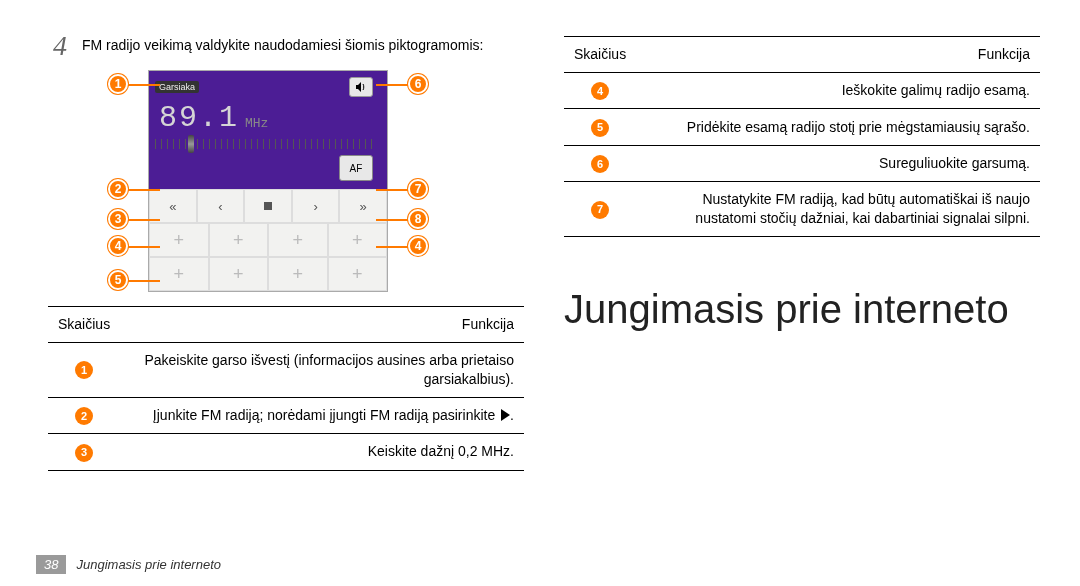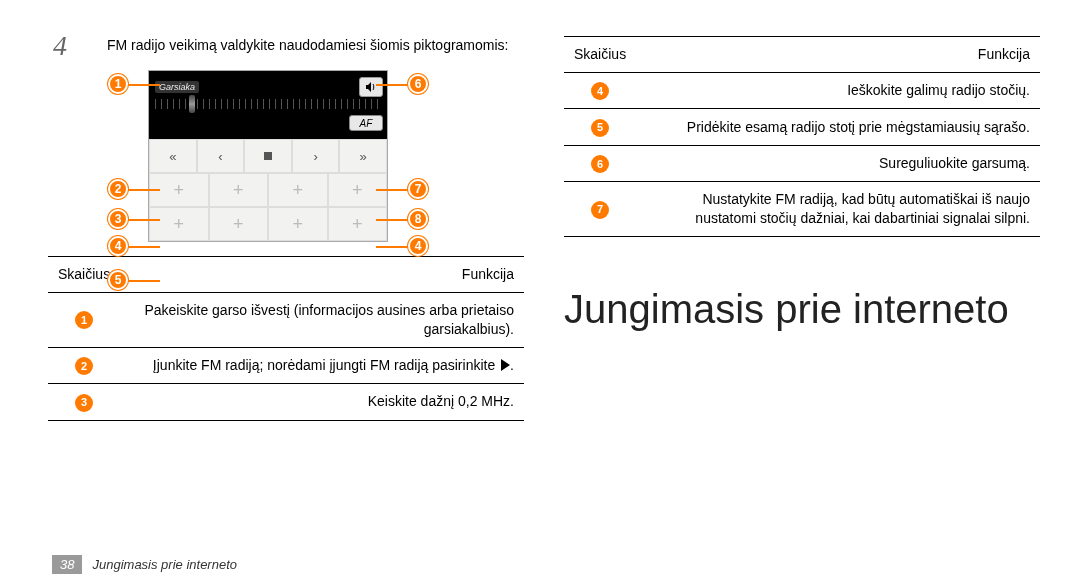--- a/index.html
+++ b/index.html
@@ -21,40 +21,39 @@
   .step-row { display: flex; align-items: flex-start; gap: 10px; margin-bottom: 10px; }
   .step-num {
     font-family: Georgia, "Times New Roman", serif;
     font-style: italic;
     font-size: 28px;
     color: #666;
     line-height: 1;
     width: 24px;
     text-align: center;
   }
-  .step-text { padding-top: 4px; line-height: 1.35; margin-left: 25px; }
+  .step-text { padding-top: 4px; line-height: 1.35; }
 
   
   .radio-wrap {
     position: relative;
     width: 320px;
     margin: 6px 0 14px 60px;
   }
   .radio {
     width: 240px;
     margin: 0 auto;
     border: 1px solid #aaa;
     background: #f7f7f5;
     overflow: hidden;
   }
   .radio-top {
-    background: #000000;
+    background: #4c1d95;
     color: #eee;
-    padding: 6px 4px 8px 6px;
-    font-style: italic;
+    padding: 6px 14px 8px 6px;
   }
   .radio-head {
     display: flex;
     align-items: center;
     justify-content: space-between;
     font-size: 10px;
   }
   .radio-head .btn {
     width: 24px;
     height: 20px;
@@ -109,21 +108,21 @@
     left: 15%;
     top: -4px;
     bottom: -4px;
     width: 6px;
     background: linear-gradient(#444,#999,#444);
     border-radius: 2px;
   }
   .af-row { display: flex; justify-content: flex-end; }
   .af-btn {
     width: 34px;
-    height: 16px;
+    height: 26px;
     background: #e8e8e8;
     color: #000;
     border: 1px solid #888;
     border-radius: 3px;
     font-size: 10px;
     display: flex;
     align-items: center;
     justify-content: center;
     margin-top: 2px;
   }
@@ -214,21 +213,21 @@
     font-size: 40px;
     font-weight: 400;
     color: #222;
     line-height: 1.1;
     margin: 50px 0 22px 0;
   }
   .intro { font-size: 14px; line-height: 1.4; }
 
   .footer {
     position: absolute;
-    left: 52px;
+    left: 36px;
     bottom: 12px;
     font-size: 13px;
     color: #333;
     display: flex;
     align-items: center;
     gap: 10px;
   }
   .footer .pn {
     background: #9a9a9a;
     color: #fff;
@@ -296,20 +295,24 @@
         <div class="radio-top">
           <div class="radio-head">
             <span style="background:#333;padding:1px 4px;border-radius:2px;font-size:9px;">Garsiaka</span>
             <span class="btn">
               <svg width="12" height="12" viewBox="0 0 12 12">
                   <path d="M1 4h2l3-3v10l-3-3H1z" fill="#000"></path>
                   <path d="M8 3c1 1 1 5 0 6" stroke="#000" fill="none"></path>
                 </svg>
             </span>
           </div>
+          <div class="freq">
+            <span>89.1</span>
+            <span class="unit">MHz</span>
+          </div>
           <div class="scale2">
               <div class="needle"></div>
             </div>
           <div class="af-row">
             <span class="af-btn">AF</span>
           </div>
         </div>
         <div class="ctrl-row">
           <div class="cell">«</div>
           <div class="cell">‹</div>
@@ -358,21 +361,21 @@
 
   <div class="col">
     <table class="fn">
       <tbody>
           <tr>
         <th>Skaičius</th>
         <th>Funkcija</th>
       </tr>
       <tr>
         <td class="num"><span class="num-badge">4</span></td>
-        <td>Ieškokite galimų radijo stočių.</td>
+        <td>Ieškokite galimų radijo esamą.</td>
       </tr>
       <tr>
         <td class="num"><span class="num-badge">5</span></td>
         <td>Pridėkite esamą radijo stotį prie mėgstamiausių sąrašo.</td>
       </tr>
       <tr>
         <td class="num"><span class="num-badge">6</span></td>
         <td>Sureguliuokite garsumą.</td>
       </tr>
       <tr>

